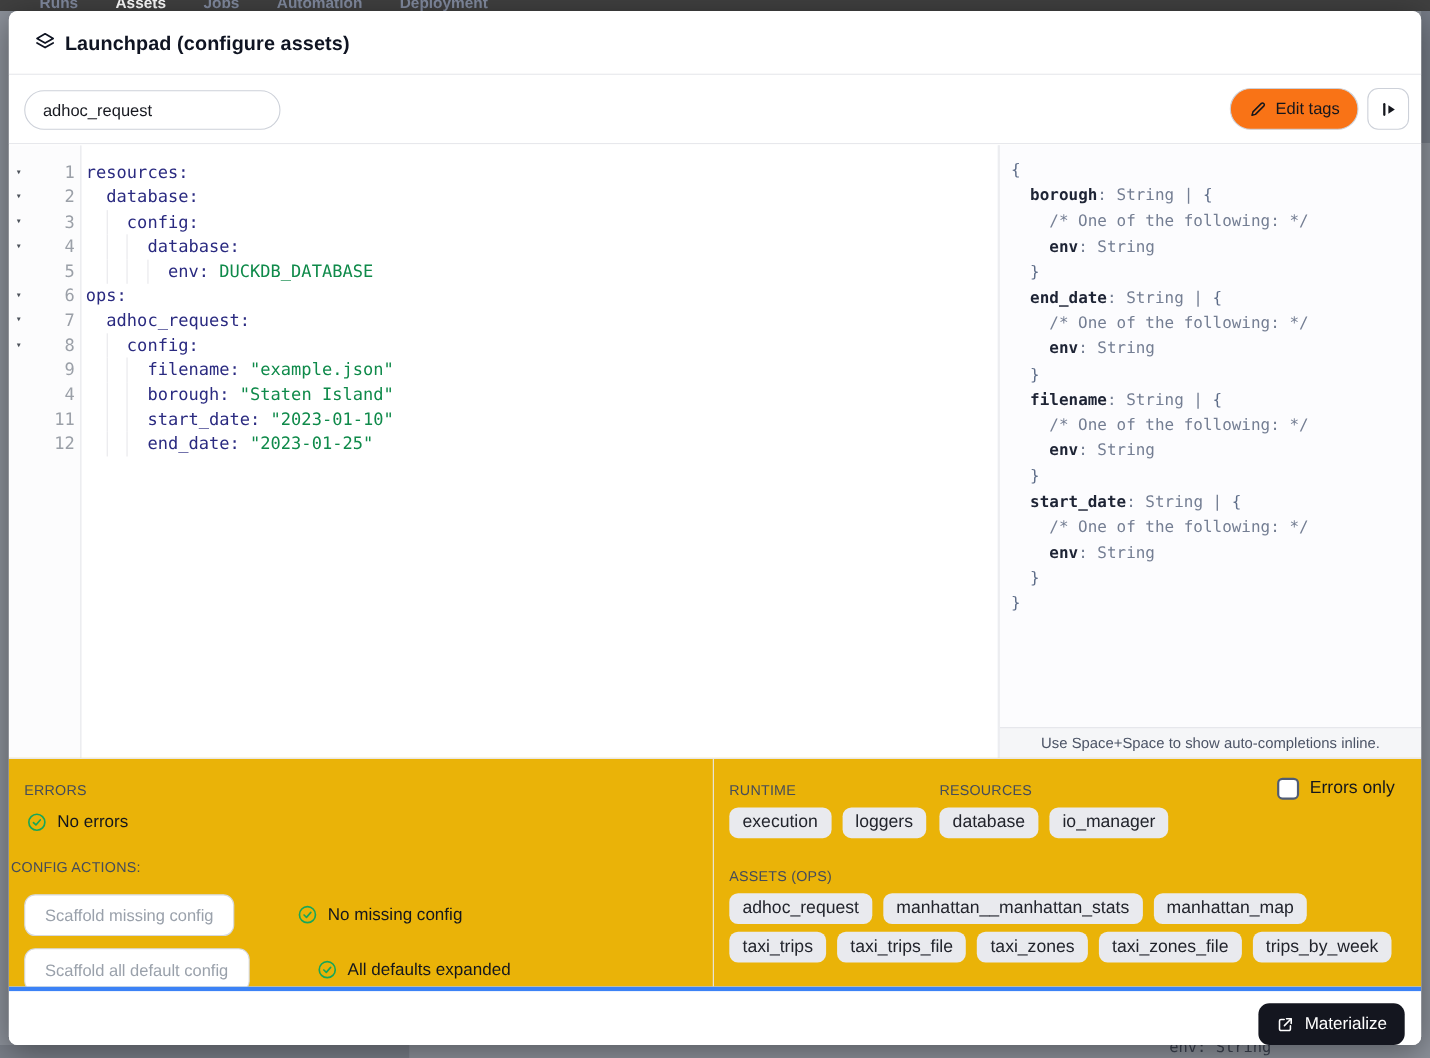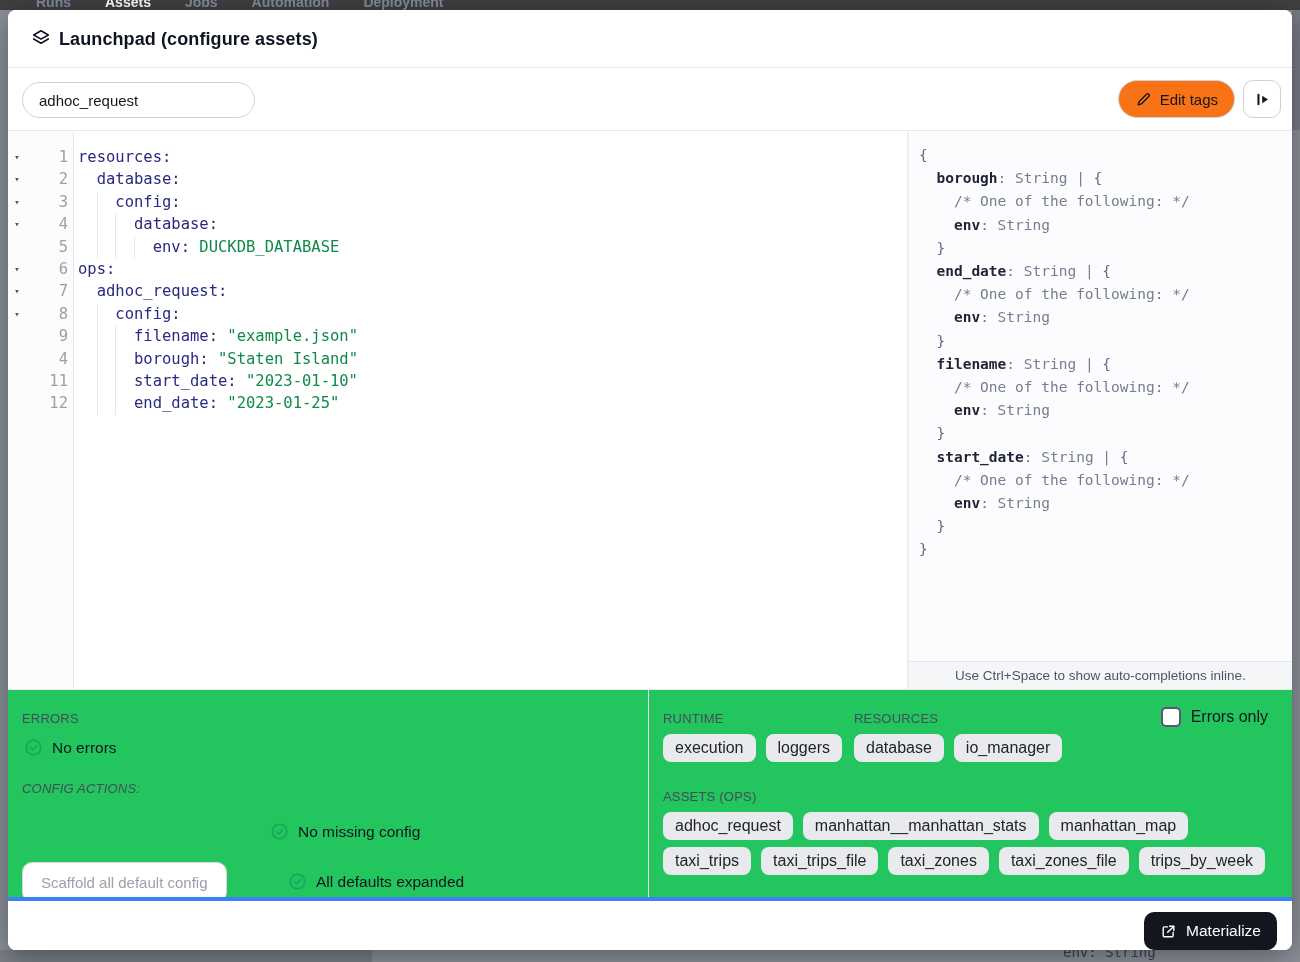--- a/index.html
+++ b/index.html
@@ -51,21 +51,21 @@
     border-left:2px solid #ECEDF0; display:flex; flex-direction:column; }
   .schema-lines { flex:1; padding:12px 0 0 10px; overflow:hidden; }
   .s-line { font-family:"DejaVu Sans Mono", monospace; font-size:14.5px; line-height:23.2px; white-space:pre; }
   .sk { font-weight:700; color:#1E2435; }
   .sp { color:#747E93; }
   .sb { color:#5D6C88; }
   .hint-bar { height:28px; border-top:1px solid #E5E6EA; background:#F5F6F8; display:flex;
     align-items:center; justify-content:center; font-size:13.5px; color:#4C5466; }
 
   
-  .m-bottom { position:absolute; left:0; top:679px; right:0; height:208px; border-top:1px solid #E7E8EC; background:#22c55e; overflow:hidden; }
+  .m-bottom { position:absolute; left:0; top:679px; right:0; height:208px; border-top:1px solid #E7E8EC; background:#eab308; overflow:hidden; }
   .bl-panel { position:absolute; left:0; top:0; width:641px; height:100%; border-right:1px solid #E7E8EC; }
   .br-panel { position:absolute; left:642px; top:0; right:0; height:100%; }
   .sec-label { position:absolute; font-size:13px; font-weight:500; color:#464C59; letter-spacing:.2px; }
   .status-row { position:absolute; display:flex; align-items:center; gap:9px; font-size:15.5px; color:#14161D; }
   .scaffold-btn { position:absolute; height:38px; background:#fff; border:1px solid #D6D9DF; border-radius:10px;
     padding:0 18px; font-family:"Liberation Sans",sans-serif; font-size:15px; color:#9AA1AB; cursor:pointer; white-space:nowrap; }
   .check-icon { width:19px; height:19px; flex:0 0 19px; }
 
   .chip-row { position:absolute; display:flex; flex-wrap:wrap; column-gap:10px; row-gap:7px; }
   .chip { height:28px; line-height:28px; background:#E9EAEE; border-radius:8px; padding:0 12px;
@@ -197,36 +197,37 @@
           <div class="s-line"><span class="sp">  </span><span class="sk">filename</span><span class="sp">: String | </span><span class="sb">{</span></div>
           <div class="s-line"><span class="sp">    /* One of the following: */</span></div>
           <div class="s-line"><span class="sp">    </span><span class="sk">env</span><span class="sp">: String</span></div>
           <div class="s-line"><span class="sb">  }</span></div>
           <div class="s-line"><span class="sp">  </span><span class="sk">start_date</span><span class="sp">: String | </span><span class="sb">{</span></div>
           <div class="s-line"><span class="sp">    /* One of the following: */</span></div>
           <div class="s-line"><span class="sp">    </span><span class="sk">env</span><span class="sp">: String</span></div>
           <div class="s-line"><span class="sb">  }</span></div>
           <div class="s-line"><span class="sb">}</span></div>
         </div>
-      <div class="hint-bar">Use Ctrl+Space to show auto-completions inline.</div>
+      <div class="hint-bar">Use Space+Space to show auto-completions inline.</div>
     </div>
   </div>
 
   <div class="m-bottom">
 
     <div class="bl-panel">
       <div class="sec-label" style="left:14px; top:21px;">ERRORS</div>
       <div class="status-row" style="left:16px; top:48px;">
         <svg class="check-icon" viewBox="0 0 24 24" fill="none" stroke="#17A65A" stroke-width="1.9" stroke-linecap="round" stroke-linejoin="round">
           <circle cx="12" cy="12" r="9.2"></circle>
             <path d="M8.1 12.4 L10.9 15.1 L15.9 9.4"></path>
         </svg>
         <span>No errors</span>
       </div>
-      <div class="sec-label" style="left:14px; top:91px;font-style:italic;">CONFIG ACTIONS:</div>
+      <div class="sec-label" style="left:2px; top:91px;">CONFIG ACTIONS:</div>
+      <button class="scaffold-btn" style="left:14px; top:123px;">Scaffold missing config</button>
       <div class="status-row" style="left:262px; top:132px;">
         <svg class="check-icon" viewBox="0 0 24 24" fill="none" stroke="#17A65A" stroke-width="1.9" stroke-linecap="round" stroke-linejoin="round">
           <circle cx="12" cy="12" r="9.2"></circle>
             <path d="M8.1 12.4 L10.9 15.1 L15.9 9.4"></path>
         </svg>
         <span>No missing config</span>
       </div>
       <button class="scaffold-btn" style="left:14px; top:172px; height:40px;">Scaffold all default config</button>
       <div class="status-row" style="left:280px; top:182px;">
         <svg class="check-icon" viewBox="0 0 24 24" fill="none" stroke="#17A65A" stroke-width="1.9" stroke-linecap="round" stroke-linejoin="round">

